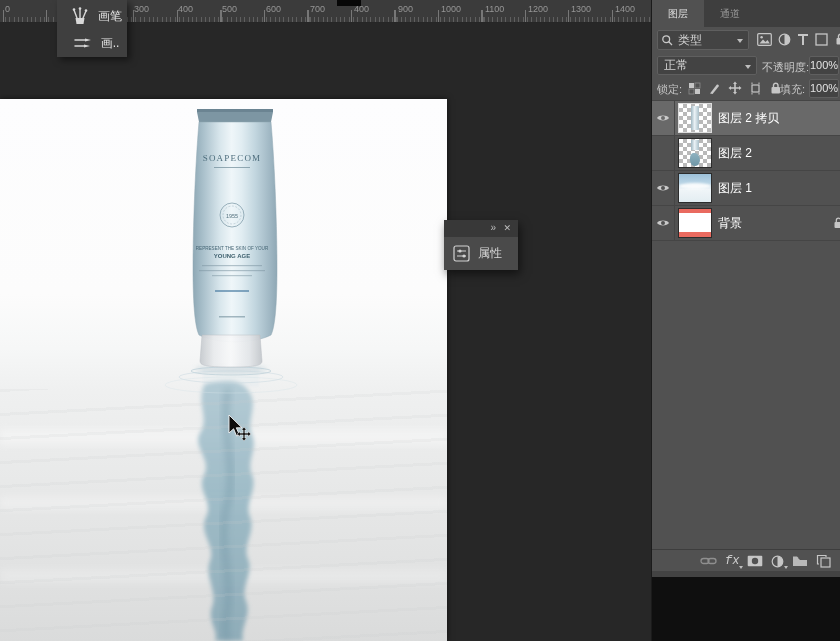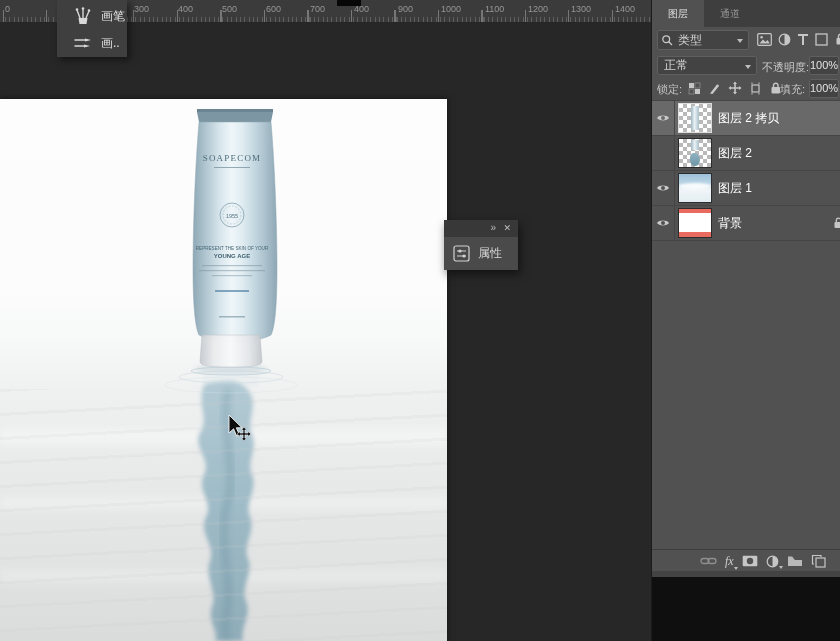--- a/index.html
+++ b/index.html
@@ -20,21 +20,21 @@
     border-bottom:1px solid #262626;z-index:3;}
   .ruler .ticks-minor{position:absolute;left:5px;right:0;bottom:0;height:5px;
     background:repeating-linear-gradient(90deg,#5f5f5f 0 1px,transparent 1px 4.35px);}
   .ruler .ticks-major{position:absolute;left:3px;right:0;bottom:0;height:12px;
     background:repeating-linear-gradient(90deg,#777 0 1px,transparent 1px 43.5px);}
   .ruler .rlabel{position:absolute;top:4px;font-size:9px;color:#969696;letter-spacing:0;}
   .notch{position:absolute;left:337px;top:0;width:24px;height:6px;background:#070707;z-index:4;}
   
   .brush-flyout{position:absolute;left:57px;top:0;width:70px;height:57px;background:#3f3f3f;
     box-shadow:3px 3px 7px rgba(0,0,0,.5);z-index:7;}
-  .bf-row{position:absolute;left:8px;width:70px;height:26px;display:flex;align-items:center;}
+  .bf-row{position:absolute;left:0;width:70px;height:26px;display:flex;align-items:center;justify-content:center;}
   .bf-row .bf-icon{margin-left:7px;width:22px;height:20px;}
   .bf-row .bf-label{margin-left:7px;font-size:12px;color:#e3e3e3;}
   
   .props-panel{position:absolute;left:444px;top:220px;width:74px;height:50px;z-index:7;
     box-shadow:2px 4px 9px rgba(0,0,0,.55);}
   .props-head{position:absolute;left:0;top:0;width:74px;height:17px;background:#383838;
     border-bottom:1px solid #2c2c2c;}
   .props-collapse{position:absolute;right:22px;top:2px;font-size:10px;color:#bdbdbd;cursor:default;}
   .props-close{position:absolute;right:7px;top:3px;font-size:9px;color:#bdbdbd;cursor:default;}
   .props-body{position:absolute;left:0;top:17px;width:74px;height:33px;background:#4a4a4a;
@@ -93,21 +93,21 @@
   .thumb-water{background:linear-gradient(180deg,#9cc0d8 0%,#bcd6e6 35%,#f0f5f8 55%,#e3edf2 100%);}
   .thumb-cloud{position:absolute;left:0;top:9px;width:32px;height:6px;background:#fdfefe;
     border-radius:50%;filter:blur(1px);opacity:.9;}
   .thumb-bg .bar{position:absolute;left:0;width:32px;background:#e96a5f;}
   .layer-name{position:absolute;left:66px;top:0;height:34px;line-height:34px;font-size:12px;color:#ffffff;}
   .bg-lock{position:absolute;left:181px;top:11px;}
   .lp-footer{position:absolute;left:0;top:549px;width:189px;height:22px;background:#515151;
     border-top:1px solid #3d3d3d;display:flex;align-items:center;}
   .lp-footer .f-spacer{width:44px;}
   .f-icon{position:relative;margin:0 4px;display:flex;align-items:center;}
-  .fx-label{font-size:12px;font-style:italic;color:#cfcfcf;font-family:Liberation Serif, serif;}
+  .fx-label{font-size:12px;font-style:italic;color:#cfcfcf;font-family:Liberation Mono, monospace;}
   .mini-caret{position:absolute;right:-4px;bottom:-1px;width:0;height:0;
     border-left:2.5px solid transparent;border-right:2.5px solid transparent;border-top:3px solid #bdbdbd;}
   .lp-bottom-strip{position:absolute;left:0;top:571px;width:189px;height:6px;background:#434343;}
   .lp-black{position:absolute;left:0;top:577px;width:189px;height:64px;background:#0f0f0f;}
   svg{display:block;}
 </style>
 </head>
 <body>
 
 <div class="screen">

